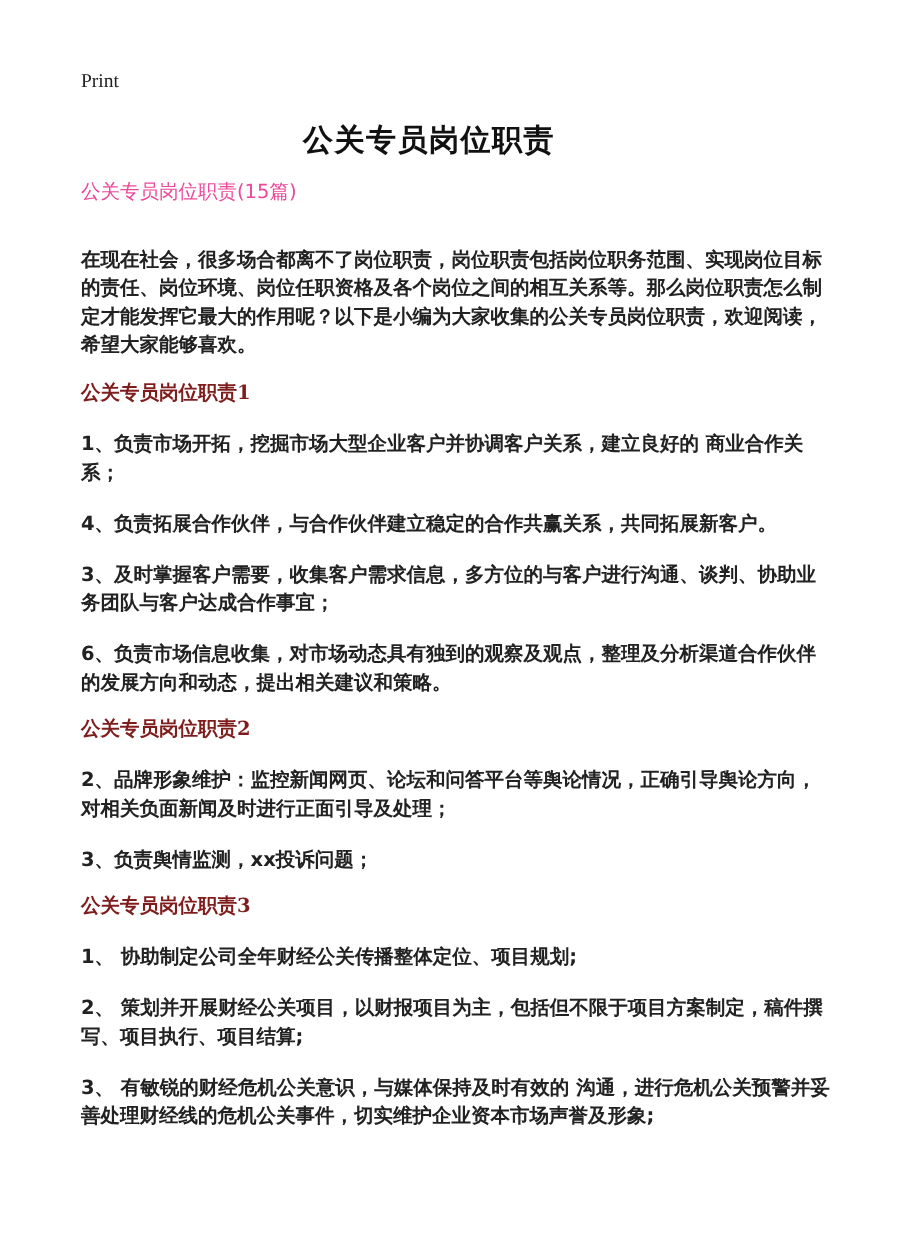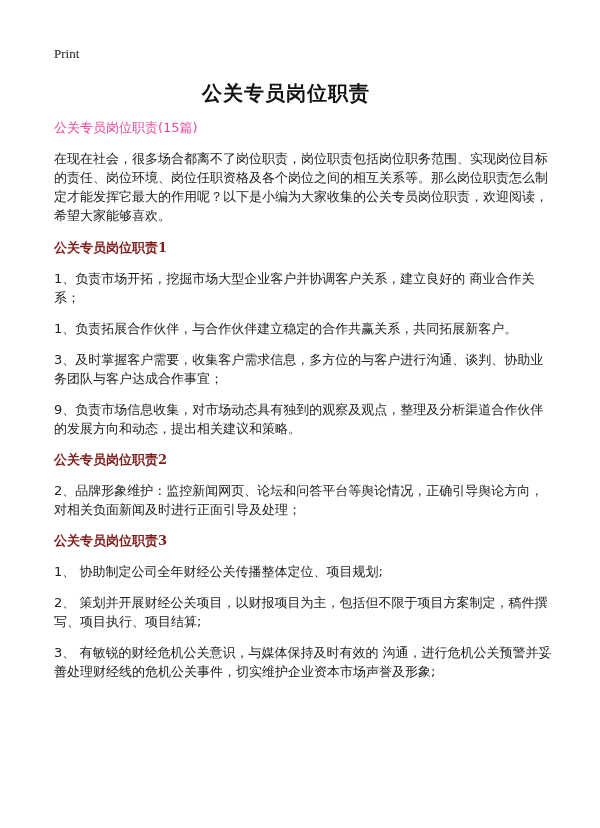--- a/index.html
+++ b/index.html
@@ -2,40 +2,41 @@
 <html><head>
 <meta charset="utf-8">
 <style>
   html, body { margin: 0; padding: 0; background: #ffffff; }
   body { width: 600px; height: 828px; overflow: hidden; position: relative;
          font-family: "DejaVu Sans", "Liberation Sans", sans-serif; color: #1a1a1a; }
   .print { position: absolute; left: 54px; top: 46px; font-family: "Liberation Serif", serif; font-size: 13px; color: #222; text-align: center; }
   .title { position: absolute; left: 0; width: 572px; top: 80px; text-align: center; font-size: 20px; font-weight: bold; letter-spacing: 1px; color: #111; }
   .subtitle { position: absolute; left: 54px; top: 119px; font-size: 13px; color: #ec4899; }
   .content { position: absolute; left: 54px; top: 149px; width: 500px; font-size: 13px; line-height: 19px; color: #222; }
-  .content p { margin: 0 0 12px 0; }
+  .content p { margin: 15px 0 12px 0; font-weight: bold; }
   .content h3 { margin: 0 0 12px 0; font-size: 13px; font-weight: bold; color: #7f1d1d; font-family: "DejaVu Serif", "Liberation Serif", serif; }
   .content .intro { margin-bottom: 13px; }
 </style>
 </head>
 <body>
 
 <div class="print">Print</div>
 <div class="title">公关专员岗位职责</div>
 <div class="subtitle">公关专员岗位职责(15篇)</div>
 
 <div class="content">
   <p class="intro">在现在社会，很多场合都离不了岗位职责，岗位职责包括岗位职务范围、实现岗位目标的责任、岗位环境、岗位任职资格及各个岗位之间的相互关系等。那么岗位职责怎么制定才能发挥它最大的作用呢？以下是小编为大家收集的公关专员岗位职责，欢迎阅读，希望大家能够喜欢。</p>
 
   <h3>公关专员岗位职责1</h3>
   <p>1、负责市场开拓，挖掘市场大型企业客户并协调客户关系，建立良好的 商业合作关系；</p>
-  <p>1、负责拓展合作伙伴，与合作伙伴建立稳定的合作共赢关系，共同拓展新客户。</p>
+  <p>4、负责拓展合作伙伴，与合作伙伴建立稳定的合作共赢关系，共同拓展新客户。</p>
   <p>3、及时掌握客户需要，收集客户需求信息，多方位的与客户进行沟通、谈判、协助业务团队与客户达成合作事宜；</p>
-  <p>9、负责市场信息收集，对市场动态具有独到的观察及观点，整理及分析渠道合作伙伴的发展方向和动态，提出相关建议和策略。</p>
+  <p>6、负责市场信息收集，对市场动态具有独到的观察及观点，整理及分析渠道合作伙伴的发展方向和动态，提出相关建议和策略。</p>
 
   <h3>公关专员岗位职责2</h3>
   <p>2、品牌形象维护：监控新闻网页、论坛和问答平台等舆论情况，正确引导舆论方向，对相关负面新闻及时进行正面引导及处理；</p>
+  <p>3、负责舆情监测，xx投诉问题；</p>
 
   <h3>公关专员岗位职责3</h3>
   <p>1、 协助制定公司全年财经公关传播整体定位、项目规划;</p>
   <p>2、 策划并开展财经公关项目，以财报项目为主，包括但不限于项目方案制定，稿件撰写、项目执行、项目结算;</p>
   <p>3、 有敏锐的财经危机公关意识，与媒体保持及时有效的 沟通，进行危机公关预警并妥善处理财经线的危机公关事件，切实维护企业资本市场声誉及形象;</p>
 </div>
 
 </body></html>

